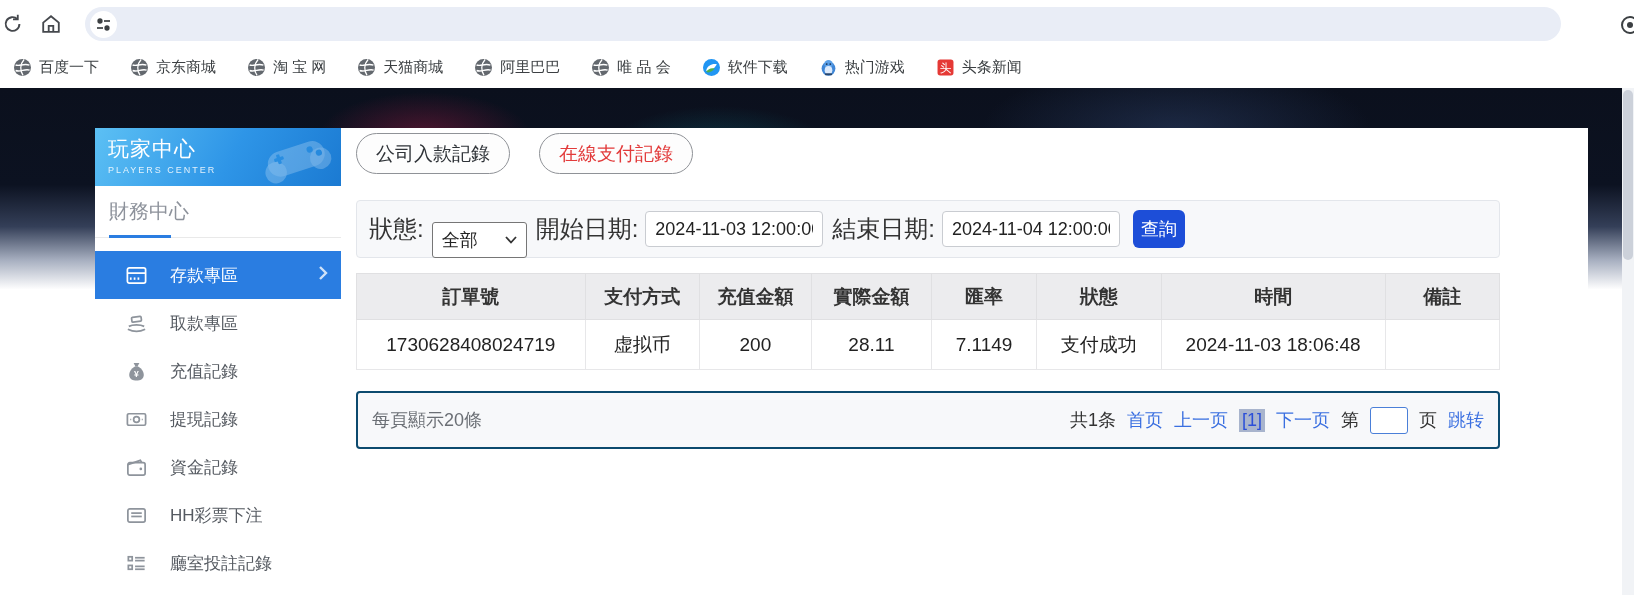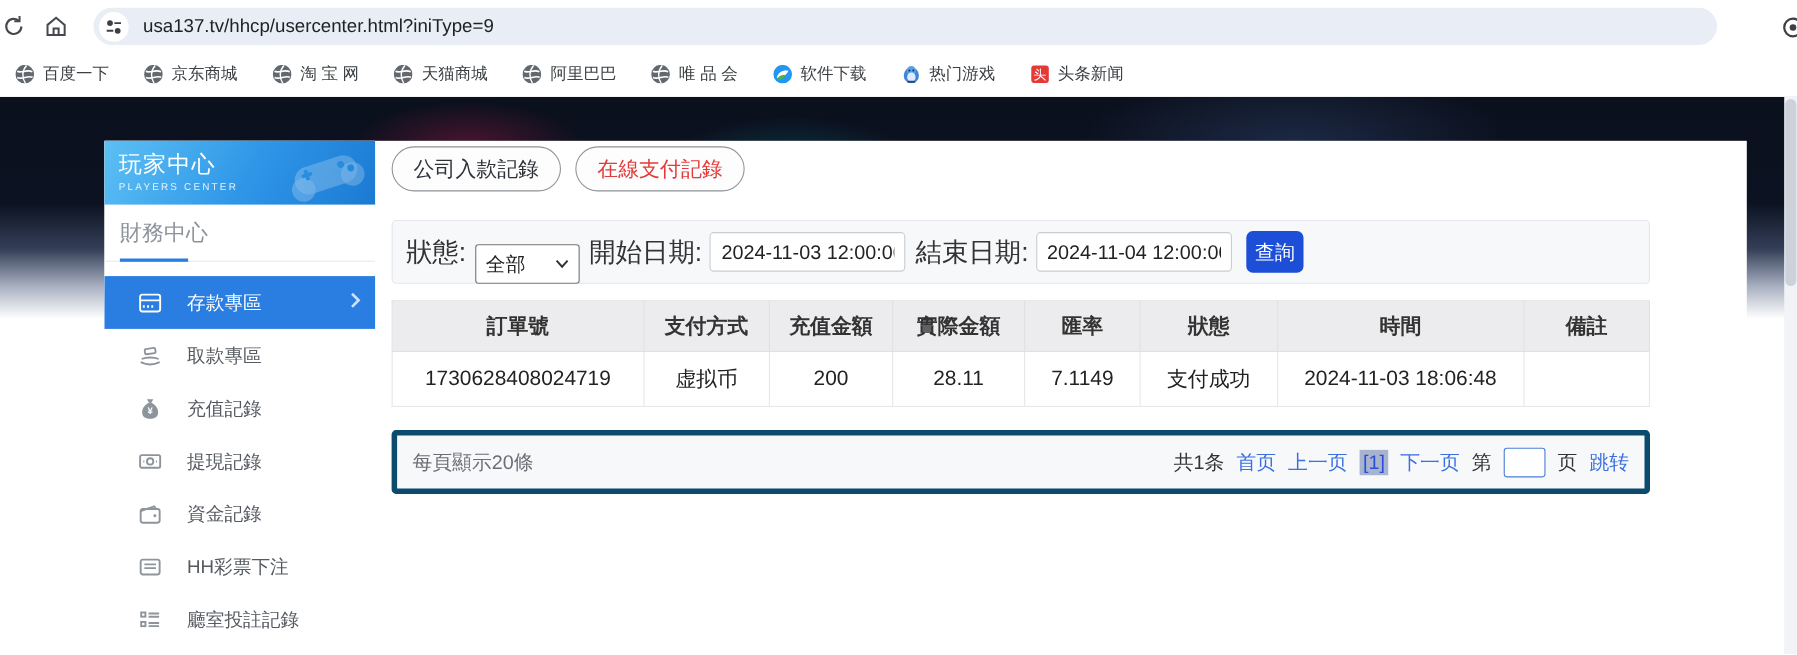--- a/index.html
+++ b/index.html
@@ -58,21 +58,21 @@
   .sb-menu { margin-top:13px; }
   .menu-item { height:48px; display:flex; align-items:center; padding-left:30px;
     color:#555a61; font-size:17px; cursor:pointer; position:relative; }
   .menu-item .mi-ico { width:23px; height:23px; margin-right:22px; color:#8e949c; flex:0 0 auto; }
   .menu-item.active { background:#2a7de1; color:#fff; }
   .menu-item.active .mi-ico { color:#fff; }
   .mi-chevron { position:absolute; right:13px; top:14px; width:10px; height:16px; color:#cfe2f8; }
 
   
   .main { position:absolute; left:261px; top:5px; width:1144px; }
-  .tabs { display:flex; gap:13px; }
+  .tabs { display:flex; gap:29px; }
   .tab { height:41px; padding:0 19px; border:1px solid #8f9297; border-radius:21px;
     display:flex; align-items:center; font-size:19px; color:#2f3338; background:#fdfdfd; cursor:pointer; }
   .tab.active { color:#e23b3b; }
 
   .filterbar { margin-top:26px; height:58px; background:#f7f8fa; border:1px solid #e3e6eb;
     border-radius:4px; display:flex; align-items:center; padding-left:12px; }
   .f-label { font-size:24px; color:#333; white-space:nowrap; }
   .status-select { width:95px; height:36px; background:#fff; border:1px solid #767676;
     border-radius:3px; margin-left:8px; display:flex; align-items:center;
     padding:0 9px; font-size:18px; color:#222; cursor:pointer; justify-content:space-between;margin-top:22px; }
@@ -86,21 +86,21 @@
     font-family:"Liberation Sans", sans-serif; }
 
   .tablebox { margin-top:15px; width:100%; border-collapse:collapse; }
   .tablebox th { height:46px; background:#ececee; font-size:19px; color:#333;
     font-weight:bold; border:1px solid #e0e0e2; border-left:1px solid #f0d9d9; }
   .tablebox th:first-child { border-left:1px solid #e0e0e2; }
   .tablebox td { height:50px; background:#fff; font-size:19px; color:#222; text-align:center;
     border:1px solid #e7e7e9; border-left:1px solid #f3dada; }
   .tablebox td:first-child { border-left:1px solid #e7e7e9; }
 
-  .pager { margin-top:21px; height:58px; background:#f7f8fa; border:5px solid #0c4a6e;
+  .pager { margin-top:21px; height:58px; background:#f7f8fa; border:2px solid #0c4a6e;
     border-radius:4px; display:flex; align-items:center; justify-content:space-between;
     padding:0 14px; font-size:18px; }
   .pager-left { color:#6b6f75; }
   .pager-right { display:flex; align-items:center; gap:11px; }
   .pg-txt { color:#333; }
   .pg-link { color:#3a6fe0; cursor:pointer; }
   .pg-current { background:#a8b4cd; color:#2b4fd8; padding:1px 3px; }
   .jump-input { width:38px; height:27px; border:1px solid #4a7fd8; border-radius:3px;
     background:#fff; font-size:16px; text-align:center; }
 </style>
@@ -133,21 +133,20 @@
   </div>
   <div class="urlbar">
     <div class="tune-circle">
       <svg width="15" height="15" viewBox="0 0 15 15" stroke="#3c4043" stroke-width="1.7" fill="#3c4043">
         <circle cx="4" cy="4" r="1.8"></circle>
         <line x1="8" y1="4" x2="14" y2="4"></line>
         <circle cx="11" cy="11" r="1.8"></circle>
         <line x1="1" y1="11" x2="7" y2="11"></line>
       </svg>
     </div>
-    <span class="url-text">usa137.tv/hhcp/usercenter.html?iniType=9</span>
   </div>
   <div class="ext-icon">
     <svg viewBox="0 0 20 20" fill="none" stroke="#3c4043" stroke-width="2">
       <circle cx="10" cy="10" r="8"></circle>
       <circle cx="10" cy="10" r="3" fill="#3c4043" stroke="none"></circle>
     </svg>
   </div>
 </div>
 
 <div class="bookmarks">

